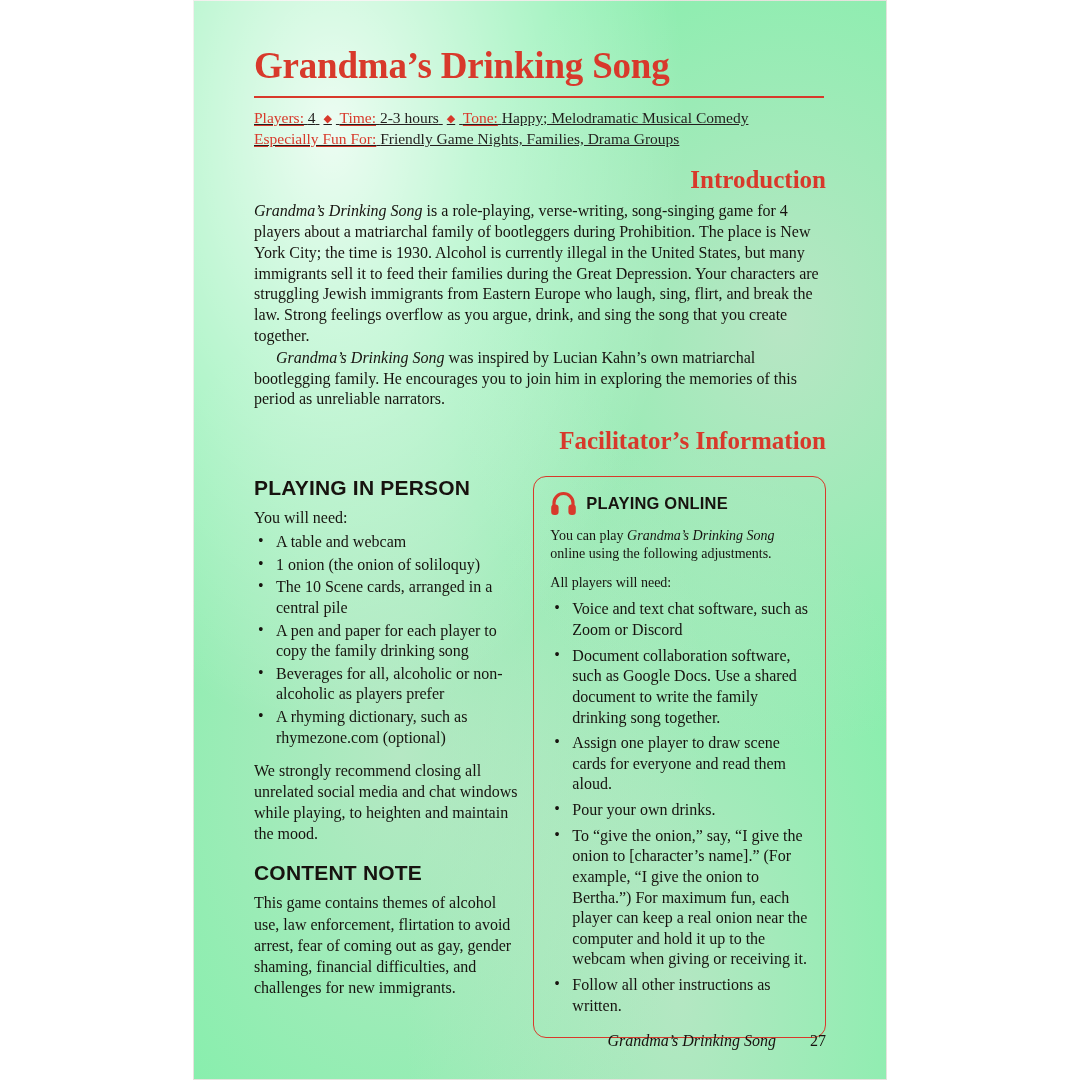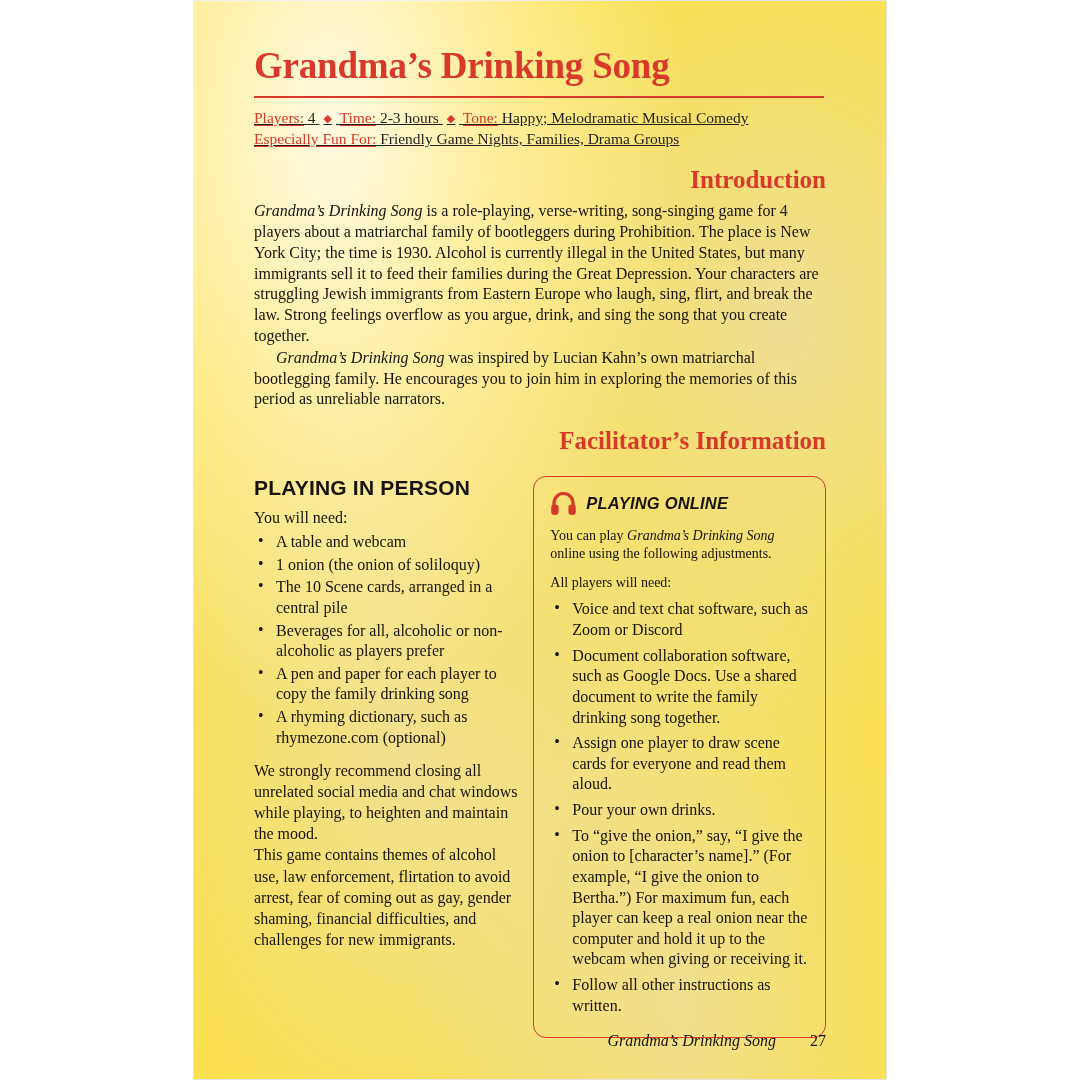--- a/index.html
+++ b/index.html
@@ -12,21 +12,21 @@
     background: #ffffff;
     font-family: "Liberation Serif", serif;
     overflow: hidden;
   }
   .page {
     position: absolute;
     left: 193px;
     top: 0;
     width: 694px;
     height: 1080px;
-    background: #fde047;
+    background: #86efac;
     box-shadow: 0 0 0 1px #e6e3de inset;
   }
   .page::before {
     content: "";
     position: absolute;
     inset: 0;
     background:
       radial-gradient(ellipse at 20% 12%, rgba(255,255,255,0.85) 0%, rgba(255,255,255,0) 45%),
       radial-gradient(ellipse at 85% 30%, rgba(225,222,216,0.55) 0%, rgba(255,255,255,0) 40%),
       radial-gradient(ellipse at 30% 70%, rgba(228,225,219,0.5) 0%, rgba(255,255,255,0) 45%),
@@ -157,21 +157,20 @@
     gap: 9px;
     margin: 0 0 11px 0;
   }
   .panel-head h3 {
     font-family: "Liberation Sans", sans-serif;
     font-size: 16.5px;
     font-weight: 700;
     letter-spacing: 0.2px;
     color: #17130f;
     margin: 0;
-    font-style: italic;
   }
   .headphone-icon { flex: 0 0 auto; display: block; }
   .panel p {
     font-size: 14px;
     line-height: 1.3;
     color: #17130f;
     margin: 0;
   }
   .panel p.spaced { margin-top: 11px; }
   .panel ul.bullets { margin-top: 7px; }
@@ -224,26 +223,27 @@
 
     <div class="cols">
 
       <div class="col-left">
         <h3 class="sub">PLAYING IN PERSON</h3>
         <p class="lead">You will need:</p>
         <ul class="bullets">
           <li>A table and webcam</li>
           <li>1 onion (the onion of soliloquy)</li>
           <li>The 10 Scene cards, arranged in a central pile</li>
+          <li>A pen and paper for each player to copy the family drinking song</li>
           <li>Beverages for all, alcoholic or non-alcoholic as players prefer</li>
-          <li>A pen and paper for each player to copy the family drinking song</li>
           <li>A rhyming dictionary, such as rhymezone.com (optional)</li>
         </ul>
         <p class="para-block">We strongly recommend closing all unrelated social media and chat windows while playing, to heighten and maintain the mood.</p>
 
+        <h3 class="sub" style="margin-top:17px;">CONTENT NOTE</h3>
         <p class="lead">This game contains themes of alcohol use, law enforcement, flirtation to avoid arrest, fear of coming out as gay, gender shaming, financial difficulties, and challenges for new immigrants.</p>
       </div>
 
       <div class="col-right">
         <div class="panel">
           <div class="panel-head">
             <span>
               <svg class="headphone-icon" width="27" height="25" viewBox="0 0 27 25" aria-hidden="true">
                 <path d="M4 15 V12 A9.5 9.5 0 0 1 23 12 V15" fill="none" stroke="#d8392b" stroke-width="3.2" stroke-linecap="round"></path>
                 <rect x="1.2" y="13.6" width="7.4" height="10.4" rx="3.3" fill="#d8392b"></rect>

